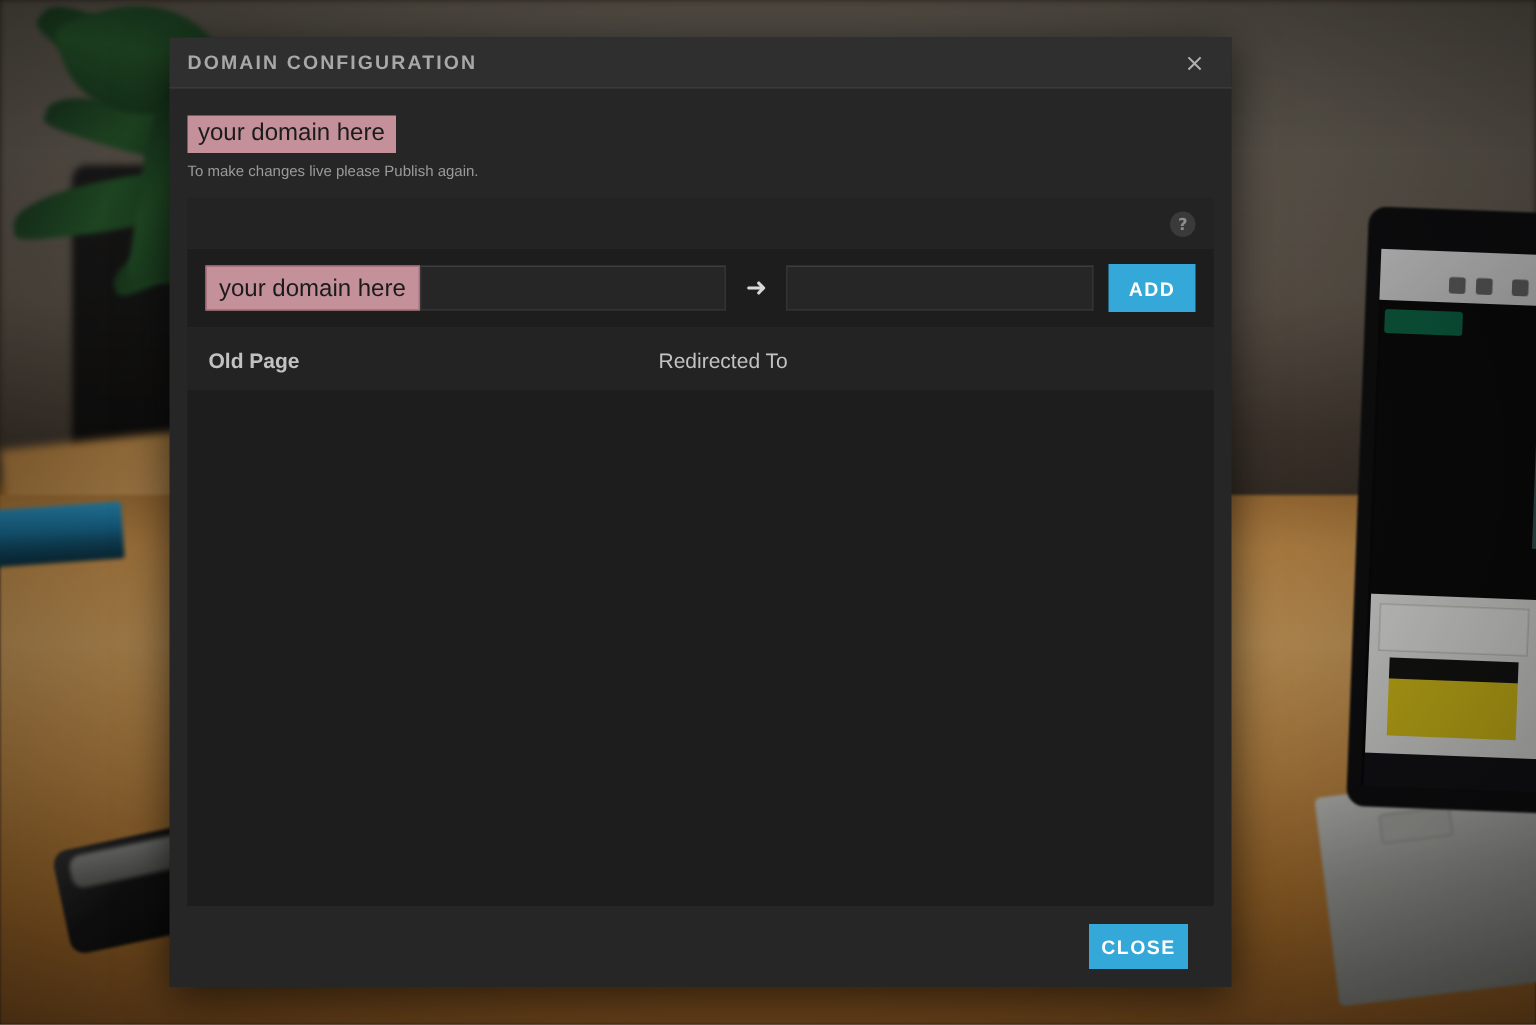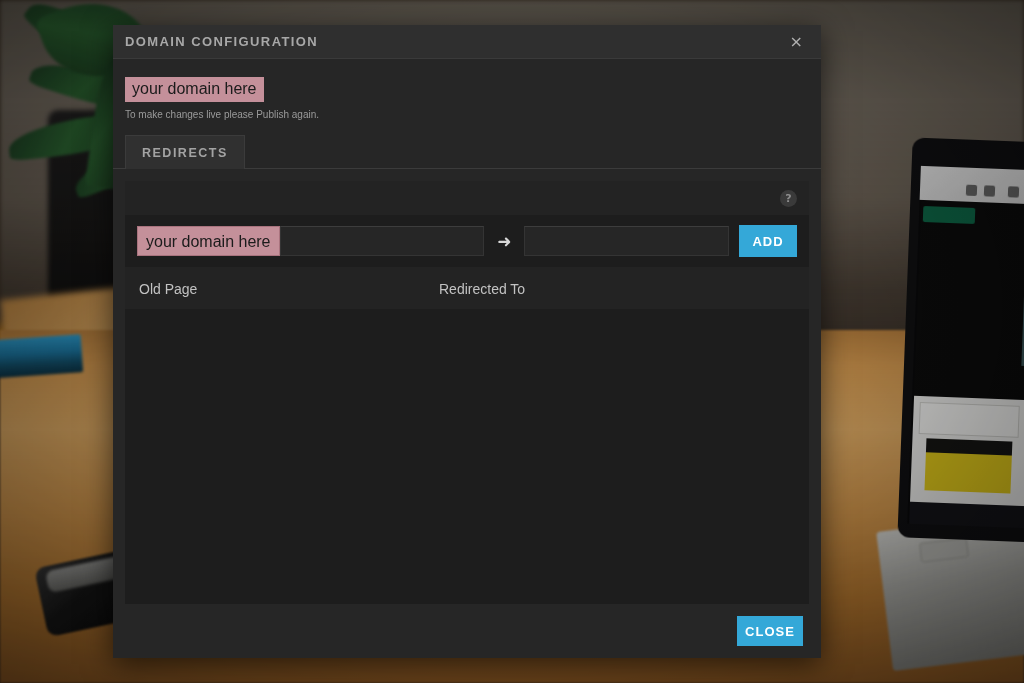--- a/index.html
+++ b/index.html
@@ -330,35 +330,35 @@
 
   .table-head {
     display: flex;
     padding: 14px 12px 12px 14px;
     flex: 0 0 auto;
   }
   .th {
     color: #c2c2c2;
     font-size: 14px;
   }
-  .th.old-page { width: 300px; }
+  .th.old-page { width: 300px; font-weight: bold; }
   .table-body {
     background: #1d1d1d;
     margin: 0 0 0 0;
     flex: 1 1 auto;
     min-height: 0;
     overflow: auto;
   }
 
   .footer {
     height: 54px;
     display: flex;
     align-items: center;
     justify-content: flex-end;
-    padding: 0 18px;
+    padding: 0 29px;
     flex: 0 0 auto;
   }
   .close-btn {
     background: #34a8d8;
     color: #ffffff;
     border: none;
     height: 30px;
     min-width: 66px;
     font-size: 13px;
     font-weight: bold;
@@ -413,23 +413,20 @@
   <div class="titlebar">
     <div class="title-text">DOMAIN CONFIGURATION</div>
     <div class="close-x">×</div>
   </div>
 
   <div class="dialog-head">
     <div class="domain-chip">your domain here</div>
     <div class="head-note">To make changes live please Publish again.</div>
   </div>
 
-  <div class="tabstrip">
-    <div class="tab">REDIRECTS</div>
-  </div>
 
   <div class="panel">
 
     <div class="panel-toolbar">
       <div class="help-icon">?</div>
     </div>
 
     <div class="add-row">
       <div class="prefix-chip">your domain here</div>
       <input class="tfield old" type="text" placeholder="" style="">

